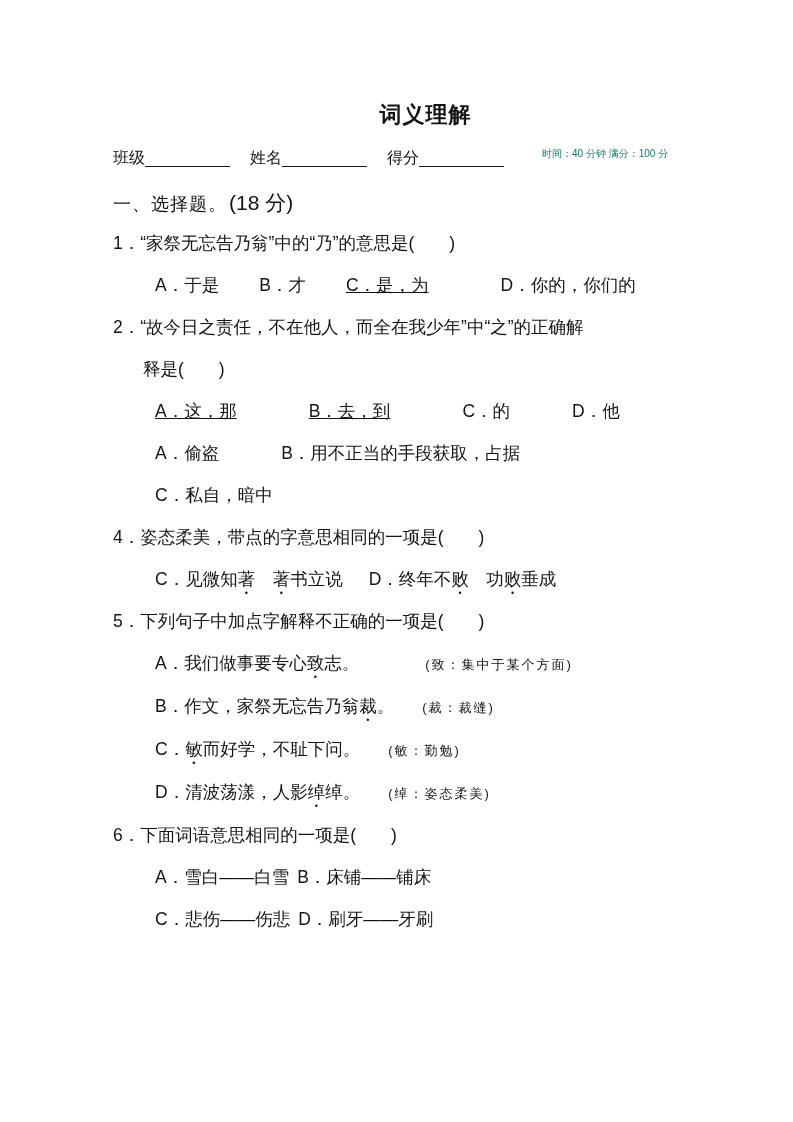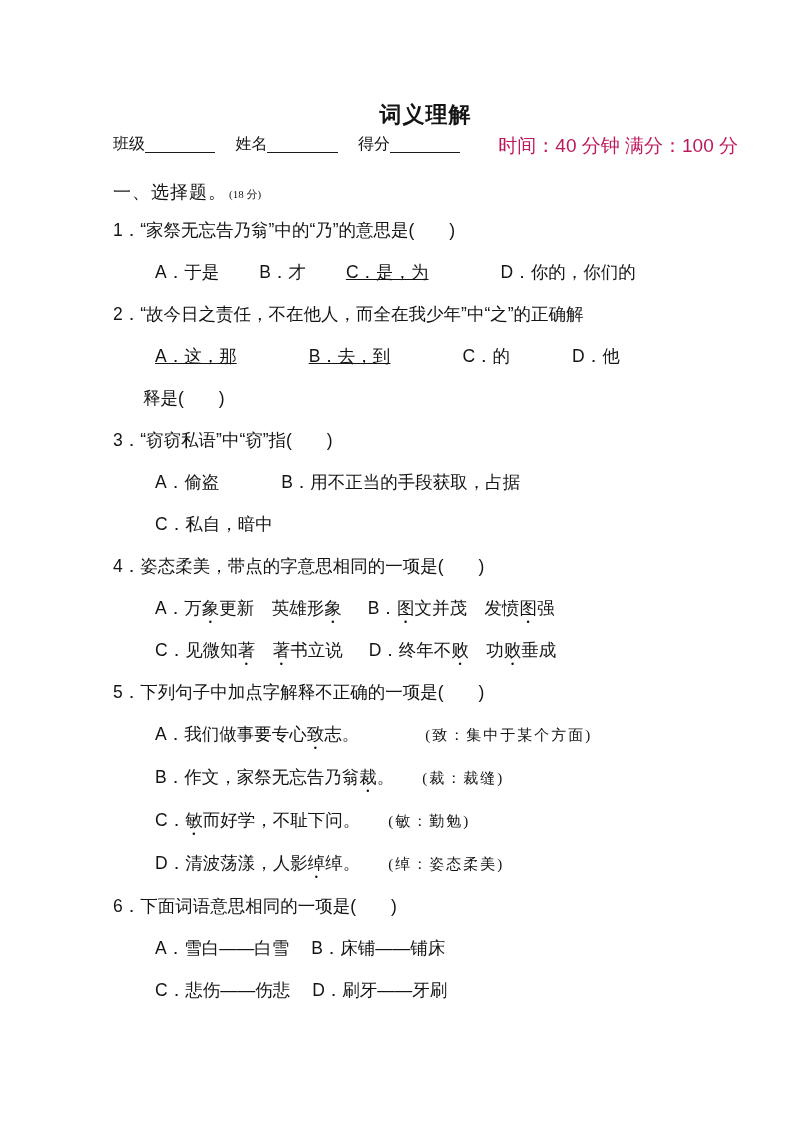--- a/index.html
+++ b/index.html
@@ -4,55 +4,55 @@
 <style>
   html,body{margin:0;padding:0;background:#ffffff;}
   .page{
     width:793px;height:1122px;box-sizing:border-box;
     padding:100px 55px 0 113px;background:#ffffff;
     font-family:"Liberation Sans", sans-serif;color:#141414;
     overflow:hidden;
   }
   .title{
     text-align:center;font-size:22px;font-weight:600;
-    letter-spacing:1px;margin-bottom:4px;
+    letter-spacing:1px;margin-bottom:18px;
   }
   .header-row{
     display:flex;align-items:flex-start;font-size:16px;
     margin-bottom:20px;white-space:nowrap;
   }
   .blank{
     display:inline-block;width:85px;height:1.1em;
     border-bottom:1.5px solid #1a1a1a;margin-right:20px;
   }
   .time-info{
-    color:#be185d;font-size:19px;margin-left:18px;
+    color:#0f766e;font-size:10px;margin-left:18px;
     position:relative;top:-1px;
   }
   .section-line{font-size:18px;margin-bottom:16px;}
   .section-title{font-weight:normal;letter-spacing:1px;}
-  .section-points{font-family:Liberation Serif, serif;font-size:11px;margin-left:2px;}
+  .section-points{font-family:Liberation Sans, sans-serif;font-size:21px;margin-left:2px;}
   .line{font-size:17.5px;line-height:21px;margin-bottom:21px;}
   .stem{padding-left:34px;text-indent:-34px;}
   .cont{padding-left:30px;}
   .opts{padding-left:42px;}
   .mt-extra{margin-top:6px;}
   .mr40{margin-right:40px;}
   .mr48{margin-right:72px;text-decoration:underline;}
   .mr60{margin-right:62px;}
   .mr24{margin-right:26px;}
-  .mr18{margin-right:22px;}
+  .mr18{margin-right:8px;}
   .opt{display:inline-block;}
   .em{position:relative;display:inline-block;}
   .em::after{
     content:"\2022";position:absolute;left:50%;bottom:-8px;
     transform:translateX(-50%);font-size:9px;color:#141414;line-height:9px;
   }
   .note{
-    font-family:Liberation Serif, serif;font-size:15px;
+    font-family:Liberation Sans, sans-serif;font-size:13px;
     letter-spacing:2px;margin-left:28px;
   }
   .note-wide{margin-left:66px;}
 </style>
 </head>
 <body>
 
 <div class="page">
 
   <div class="title">词义理解</div>
@@ -73,41 +73,37 @@
 
   <div>
     <div class="line stem"><span>1．</span><span>“家祭无忘告乃翁”中的“乃”的意思是(　　)</span></div>
     <div class="line opts">
       <span class="opt mr40">A．于是</span><span class="opt mr40">B．才</span><span class="opt mr48">C．是，为</span><span class="opt">D．你的，你们的</span>
     </div>
   </div>
 
   <div>
     <div class="line stem"><span>2．</span><span>“故今日之责任，不在他人，而全在我少年”中“之”的正确解</span></div>
+    <div class="line cont">释是(　　)</div>
     <div class="line opts">
       <span class="opt mr48">A．这，那</span><span class="opt mr48">B．去，到</span><span class="opt mr60">C．的</span><span class="opt">D．他</span>
     </div>
-    <div class="line cont">释是(　　)</div>
   </div>
 
   <div>
-    <div class="line stem"><span>3．</span><span>“窃窃私语”中“窃”指(　　)</span></div>
     <div class="line opts">
       <span class="opt mr60">A．偷盗</span><span class="opt">B．用不正当的手段获取，占据</span>
     </div>
     <div class="line opts">
       <span class="opt">C．私自，暗中</span>
     </div>
   </div>
 
   <div>
     <div class="line stem"><span>4．</span><span>姿态柔美，带点的字意思相同的一项是(　　)</span></div>
-    <div class="line opts">
-      <span class="opt mr24"><span>A．万</span><span class="em">象</span><span>更新　英雄形</span><span class="em">象</span><span></span></span><span class="opt"><span>B．</span><span class="em">图</span><span>文并茂　发愤</span><span class="em">图</span><span>强</span></span>
-    </div>
     <div class="line opts">
       <span class="opt mr24"><span>C．见微知</span><span class="em">著</span><span>　</span><span class="em">著</span><span>书立说</span></span><span class="opt"><span>D．终年不</span><span class="em">败</span><span>　功</span><span class="em">败</span><span>垂成</span></span>
     </div>
   </div>
 
   <div class="mt-extra">
     <div class="line stem"><span>5．</span><span>下列句子中加点字解释不正确的一项是(　　)</span></div>
     <div class="line opts">
       <span class="opt"><span>A．我们做事要专心</span><span class="em">致</span><span>志。</span></span><span class="note note-wide">(致：集中于某个方面)</span>
     </div>

